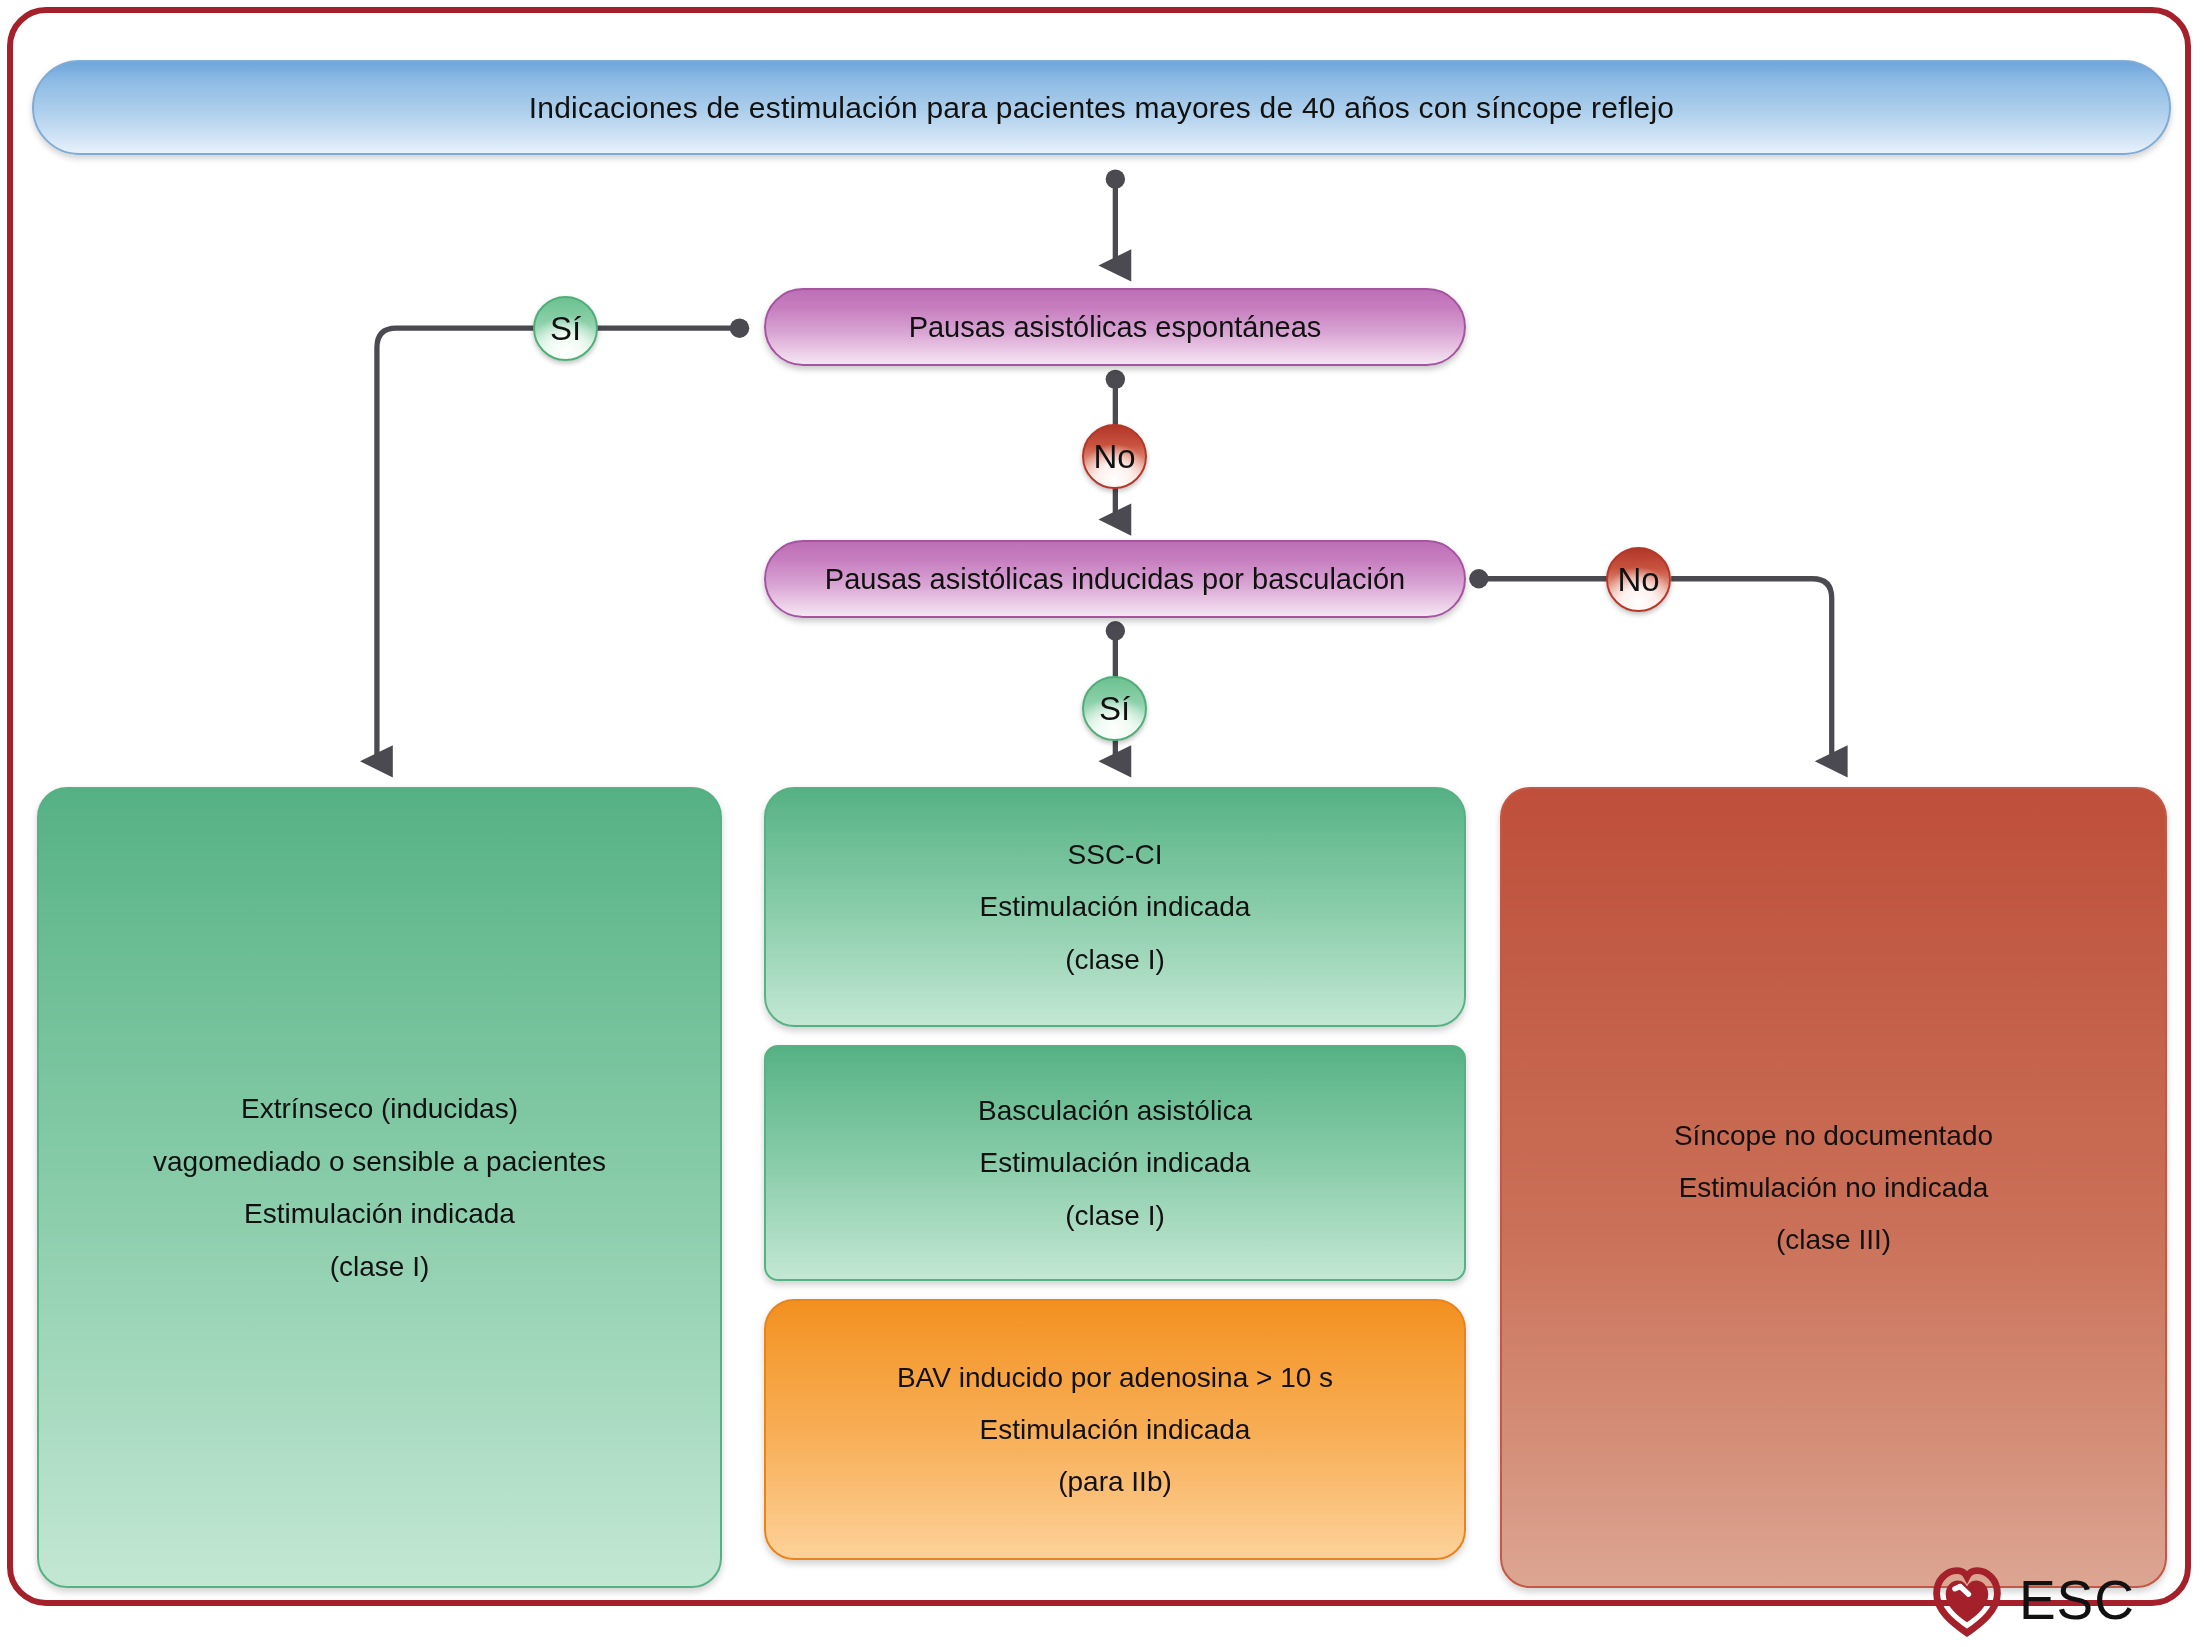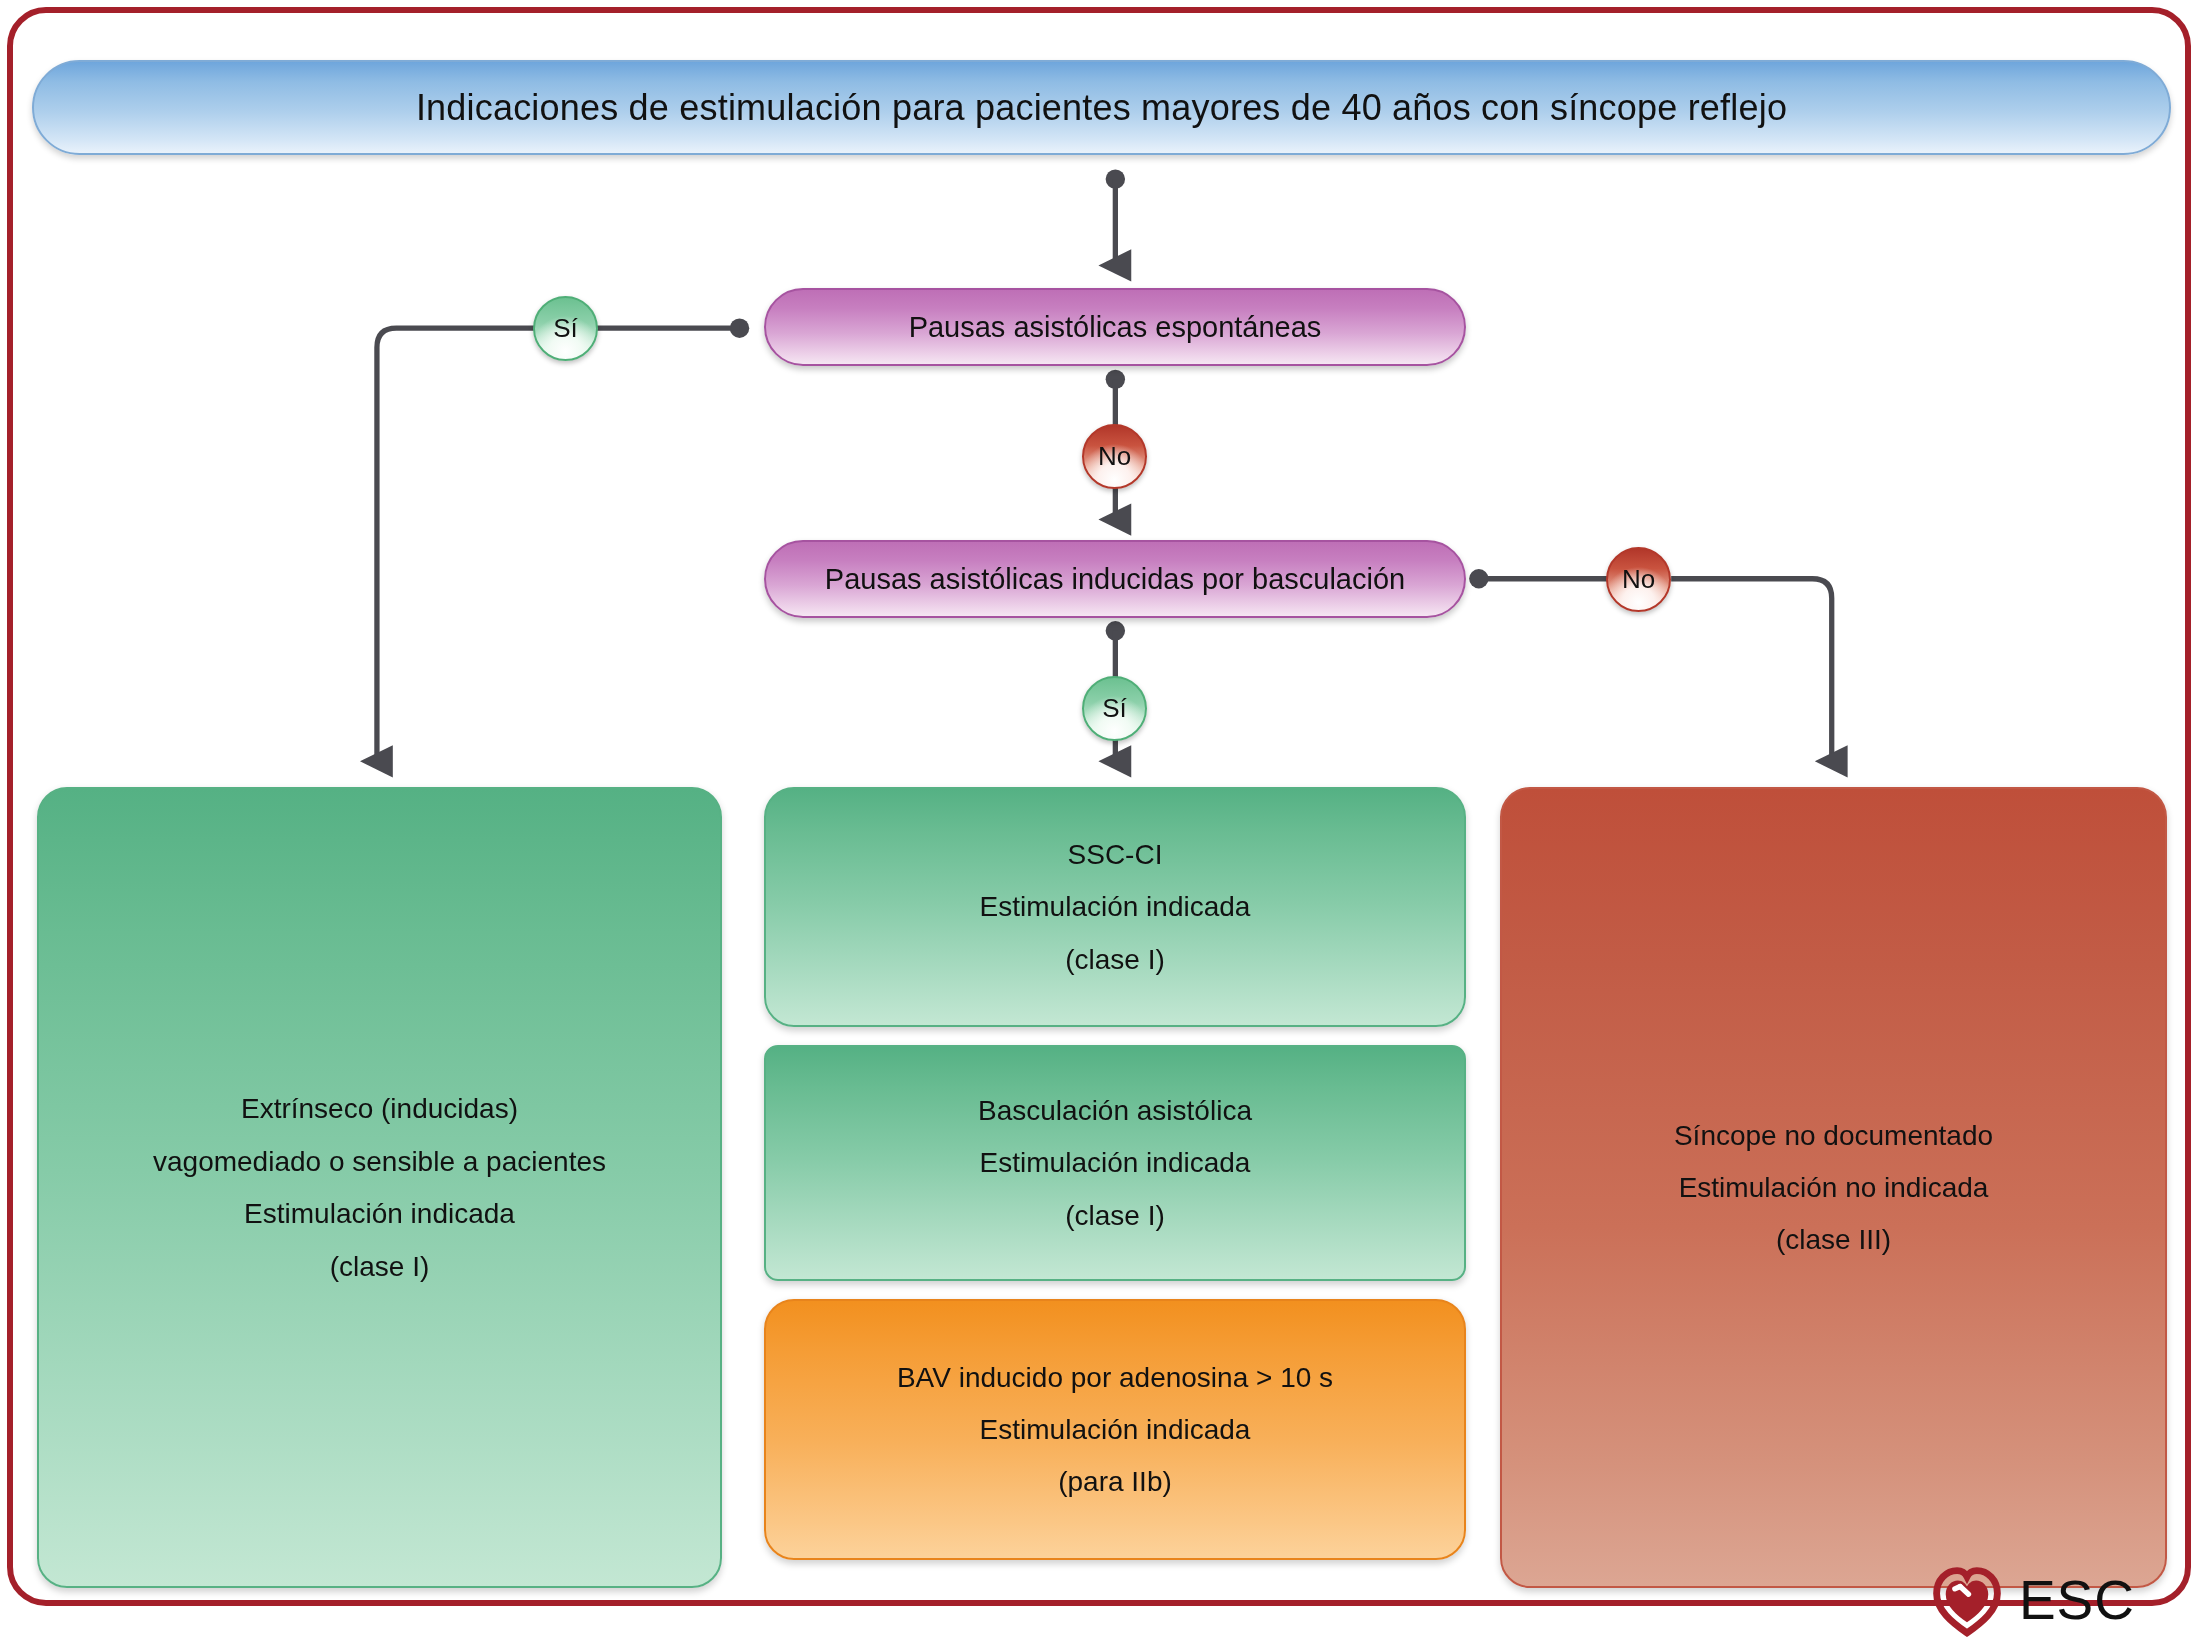--- a/index.html
+++ b/index.html
@@ -49,21 +49,21 @@
     border-radius: 49px;
     border: 2.6px solid #7FABD6;
     box-sizing: border-box;
     background: linear-gradient(to bottom, #6FA6DC 0%, #8FBCE4 22%, #AECFEC 55%, #D3E5F6 85%, #E9F2FB 100%);
     box-shadow: 0 3.5px 6.2px rgba(0,0,0,0.18);
     display: flex;
     align-items: center;
     justify-content: center;
   }
   #title-pill .txt {
-    font-size: 36px;
+    font-size: 30px;
     color: #111111;
     letter-spacing: 0.2px;
   }
 
   
   .pill-purple {
     position: absolute;
     border-radius: 42px;
     border: 2.6px solid #A653A0;
     box-sizing: border-box;
@@ -83,21 +83,21 @@
   
   .badge {
     position: absolute;
     width: 65px;
     height: 65px;
     border-radius: 50%;
     box-sizing: border-box;
     display: flex;
     align-items: center;
     justify-content: center;
-    font-size: 26px;
+    font-size: 33px;
     color: #111111;
     box-shadow: 0 2.6px 5.3px rgba(0,0,0,0.25);
     z-index: 6;
   }
   .badge-yes {
     border: 2.6px solid #4FAE77;
     background:
       radial-gradient(circle at 50% 88%, #FFFFFF 0%, #F1FBF4 26%, rgba(255,255,255,0) 58%),
       linear-gradient(to bottom, #6CC191 0%, #8CD0AA 40%, #CFEEDC 78%, #FFFFFF 100%);
   }

